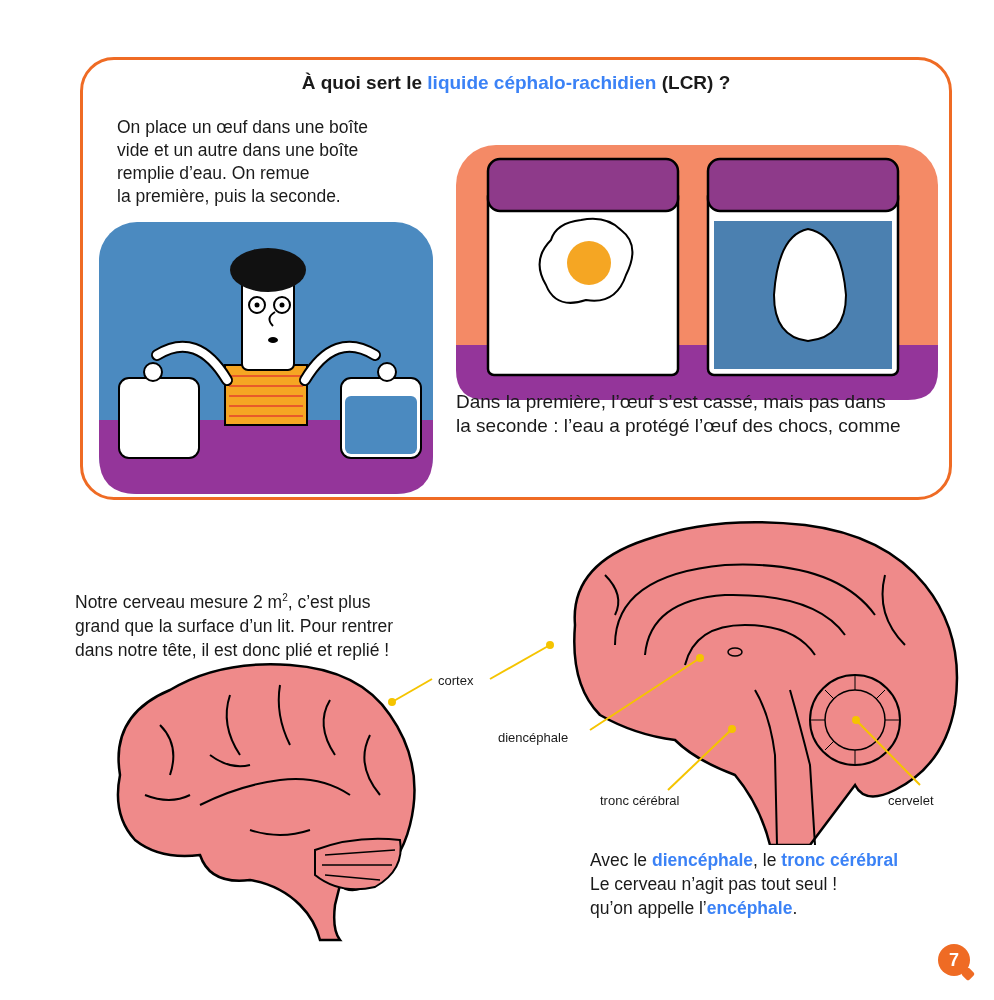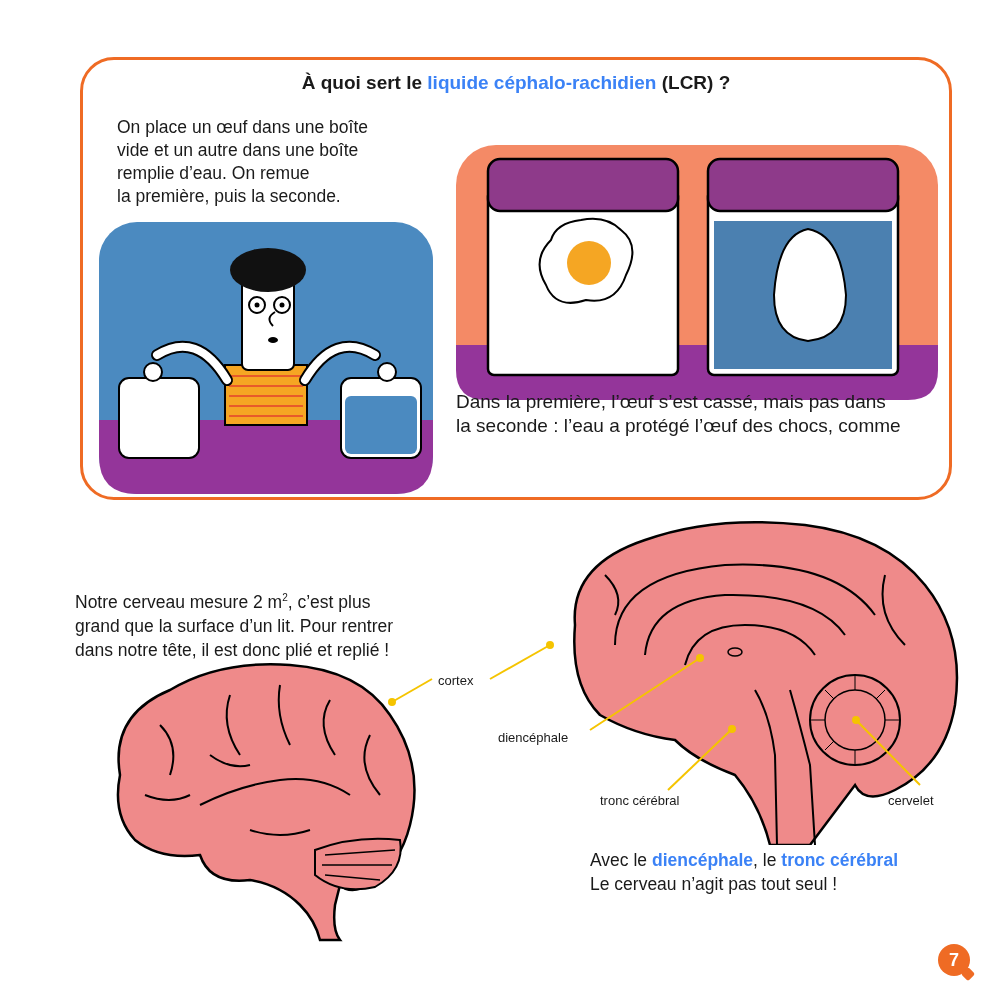--- a/index.html
+++ b/index.html
@@ -160,15 +160,16 @@
 </svg>
 
 <div class="label" style="left:438px;top:673px">cortex</div>
 <div class="label" style="left:498px;top:730px">diencéphale</div>
 <div class="label" style="left:600px;top:793px">tronc cérébral</div>
 <div class="label" style="left:888px;top:793px">cervelet</div>
 
 <div class="team-text">
   <div><span>Avec le </span><span class="green">diencéphale</span><span>, le </span><span class="green">tronc cérébral</span></div>
   <div>Le cerveau n’agit pas tout seul !</div>
+  <div><span>qu’on appelle l’</span><span class="green">encéphale</span><span>.</span></div>
 </div>
 
 <div class="page-badge">7</div>
 
 </body></html>

